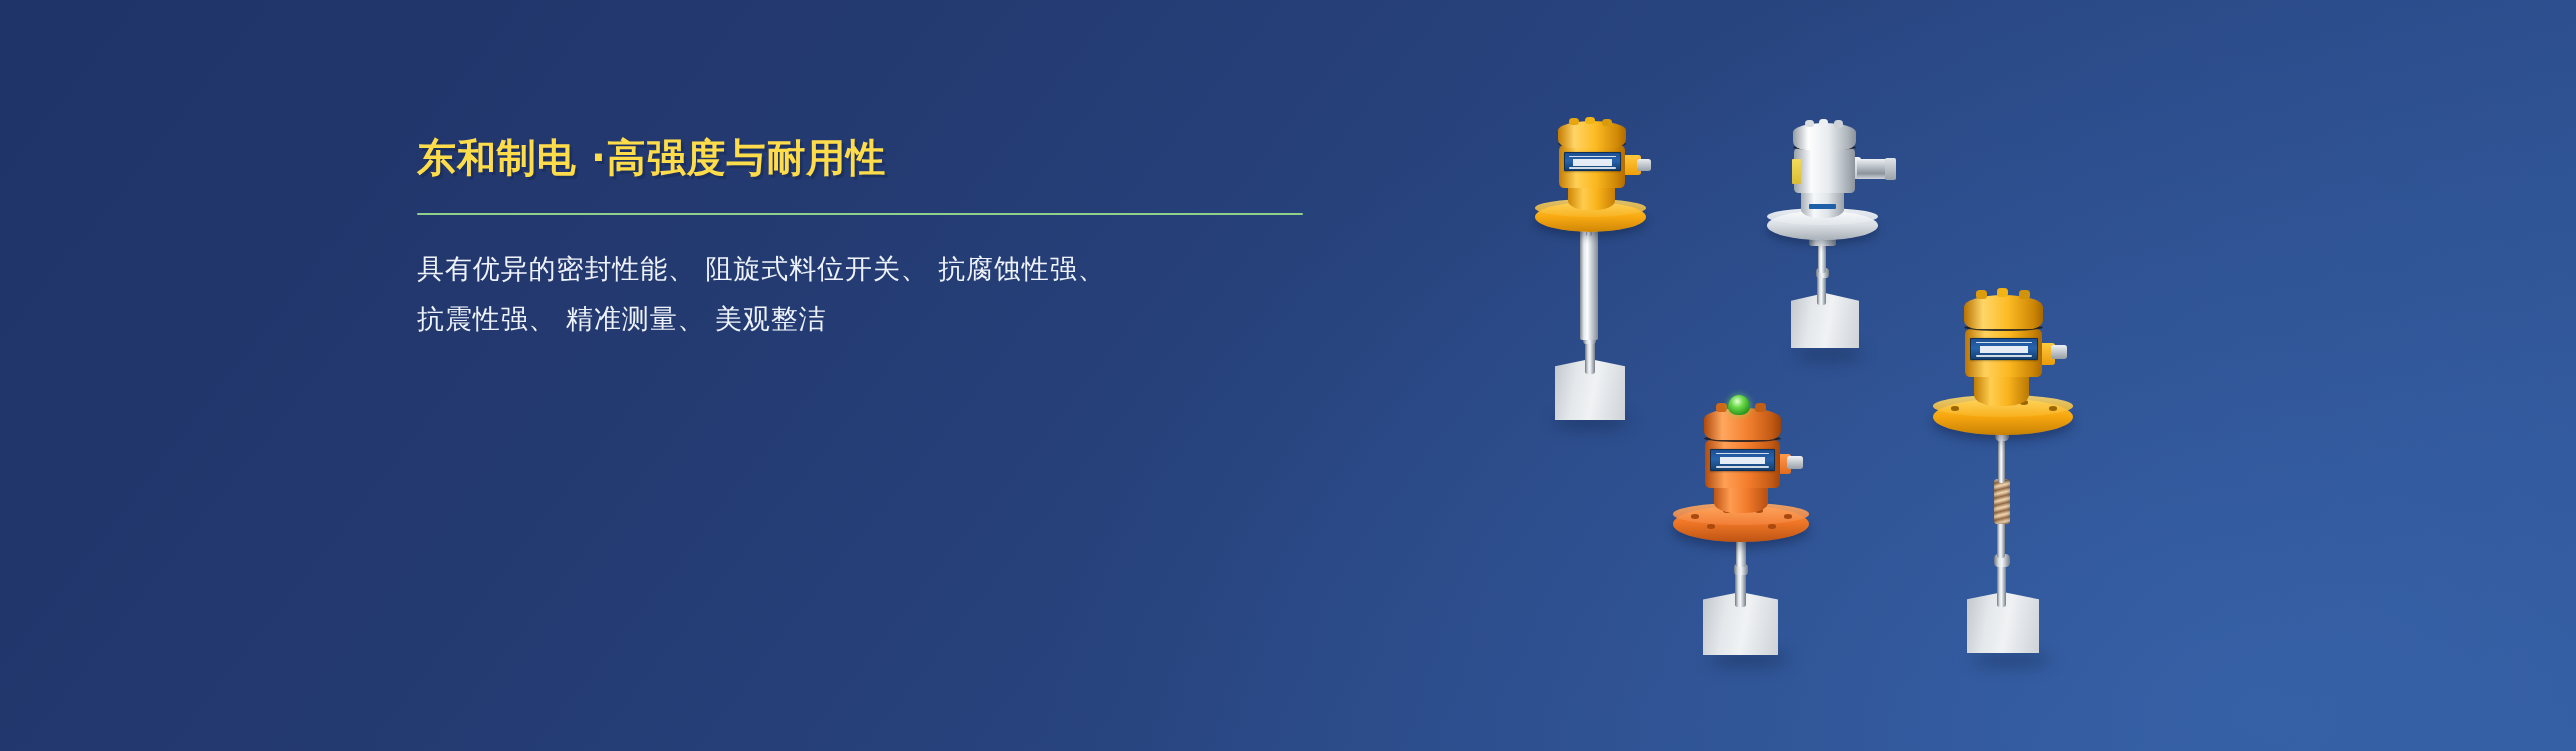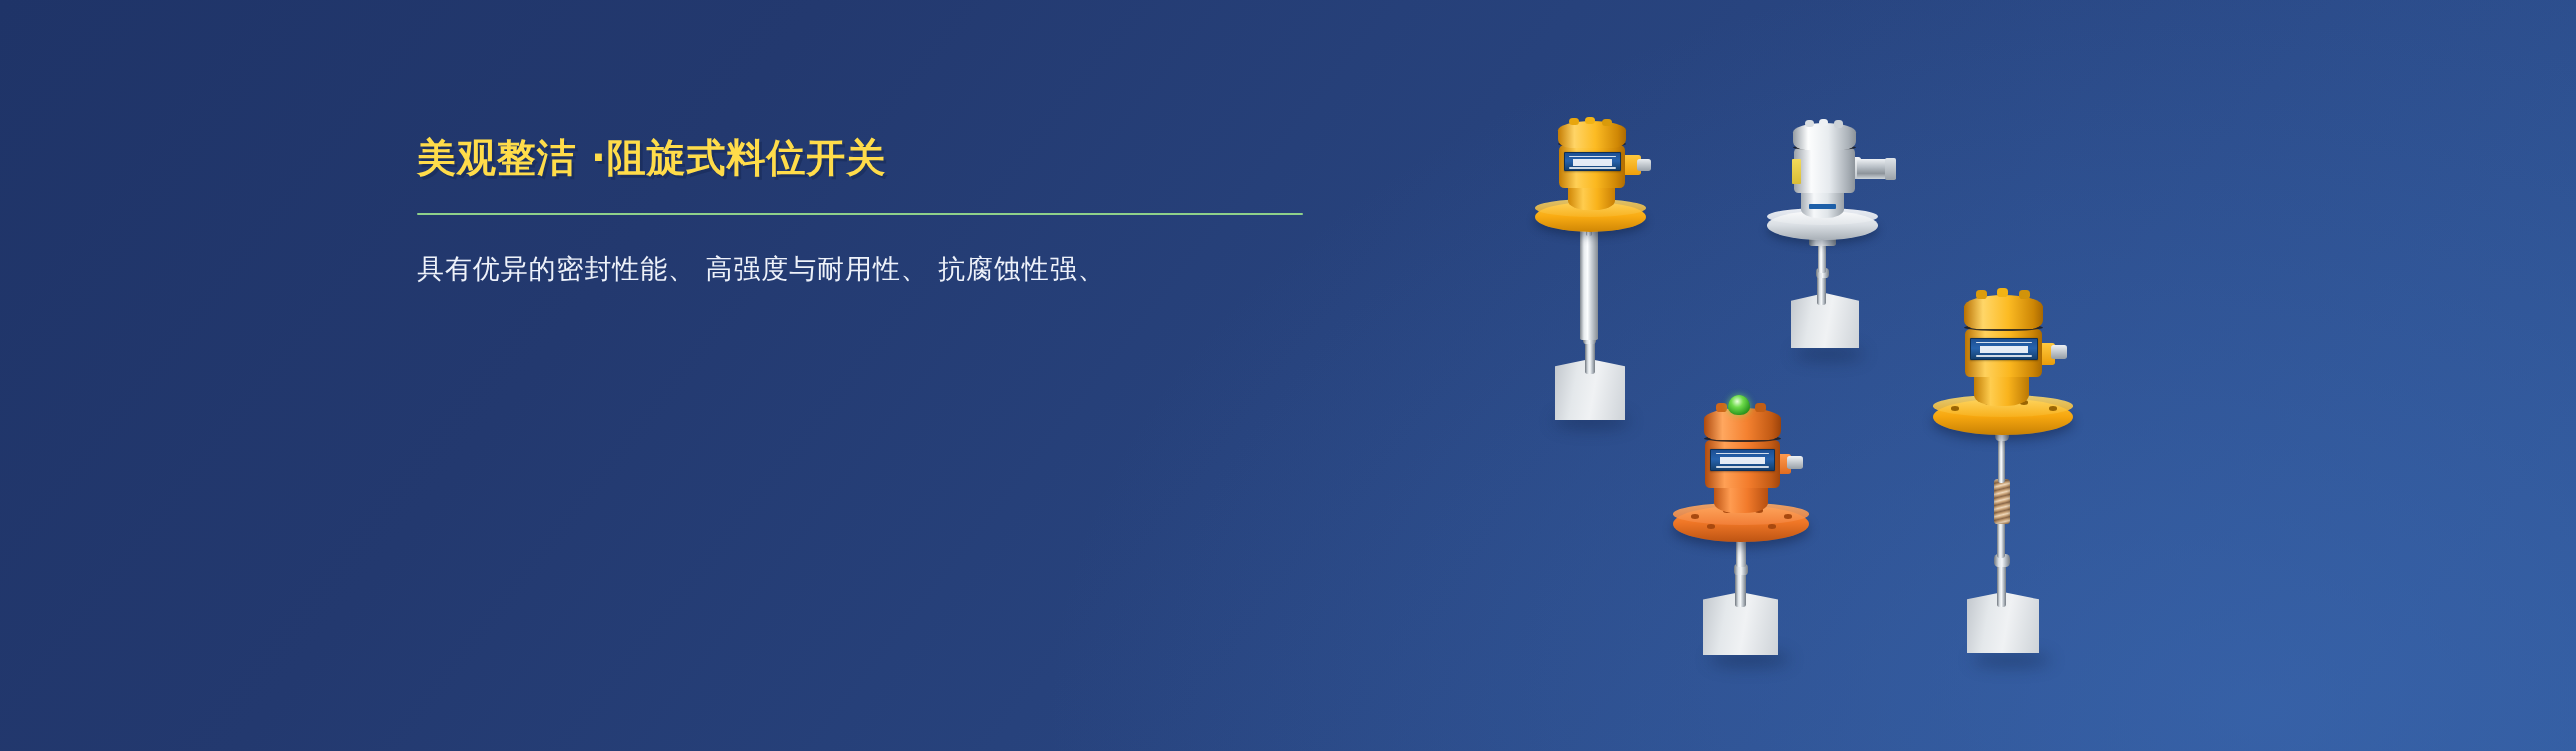--- a/index.html
+++ b/index.html
@@ -159,27 +159,28 @@
     border-radius: 50%;
   }
 </style>
 </head>
 <body>
 
 <div class="banner">
 
   <div class="copy">
 
-    <div class="eyebrow">美观整洁 ·阻旋式料位开关</div>
+    <div class="eyebrow">东和制电 ·高强度与耐用性</div>
 
 
     <div class="rule"></div>
 
     <div class="body-copy">
-      <div class="line">具有优异的密封性能、 高强度与耐用性、 抗腐蚀性强、</div>
+      <div class="line">具有优异的密封性能、 阻旋式料位开关、 抗腐蚀性强、</div>
+      <div class="line">抗震性强、 精准测量、 美观整洁</div>
     </div>
   </div>
 
   <div class="products">
 
     <div class="product" style="left:27px; top:18px; width:206px; height:313px;">
 
       <div class="shadowcast" style="left:23px; top:288px; width:77px; height:16px;"></div>
 
       <div class="paddle" style="left:25px; top:234px; width:70px; height:61px;

